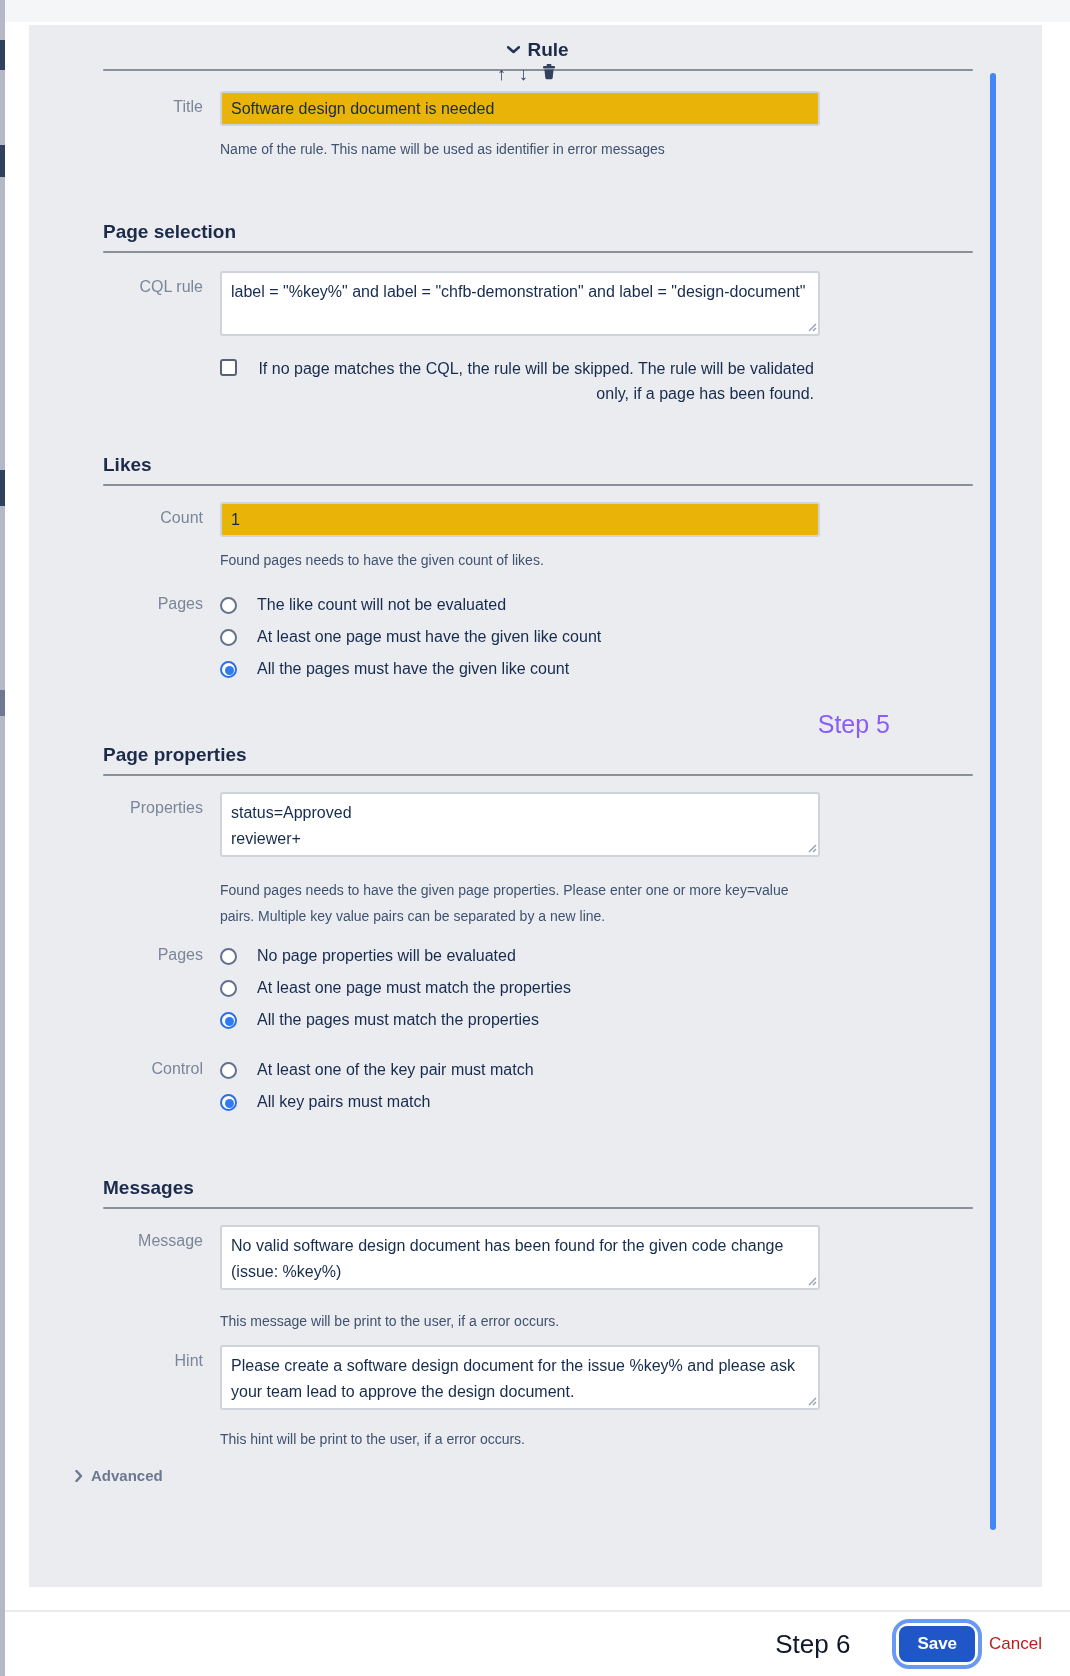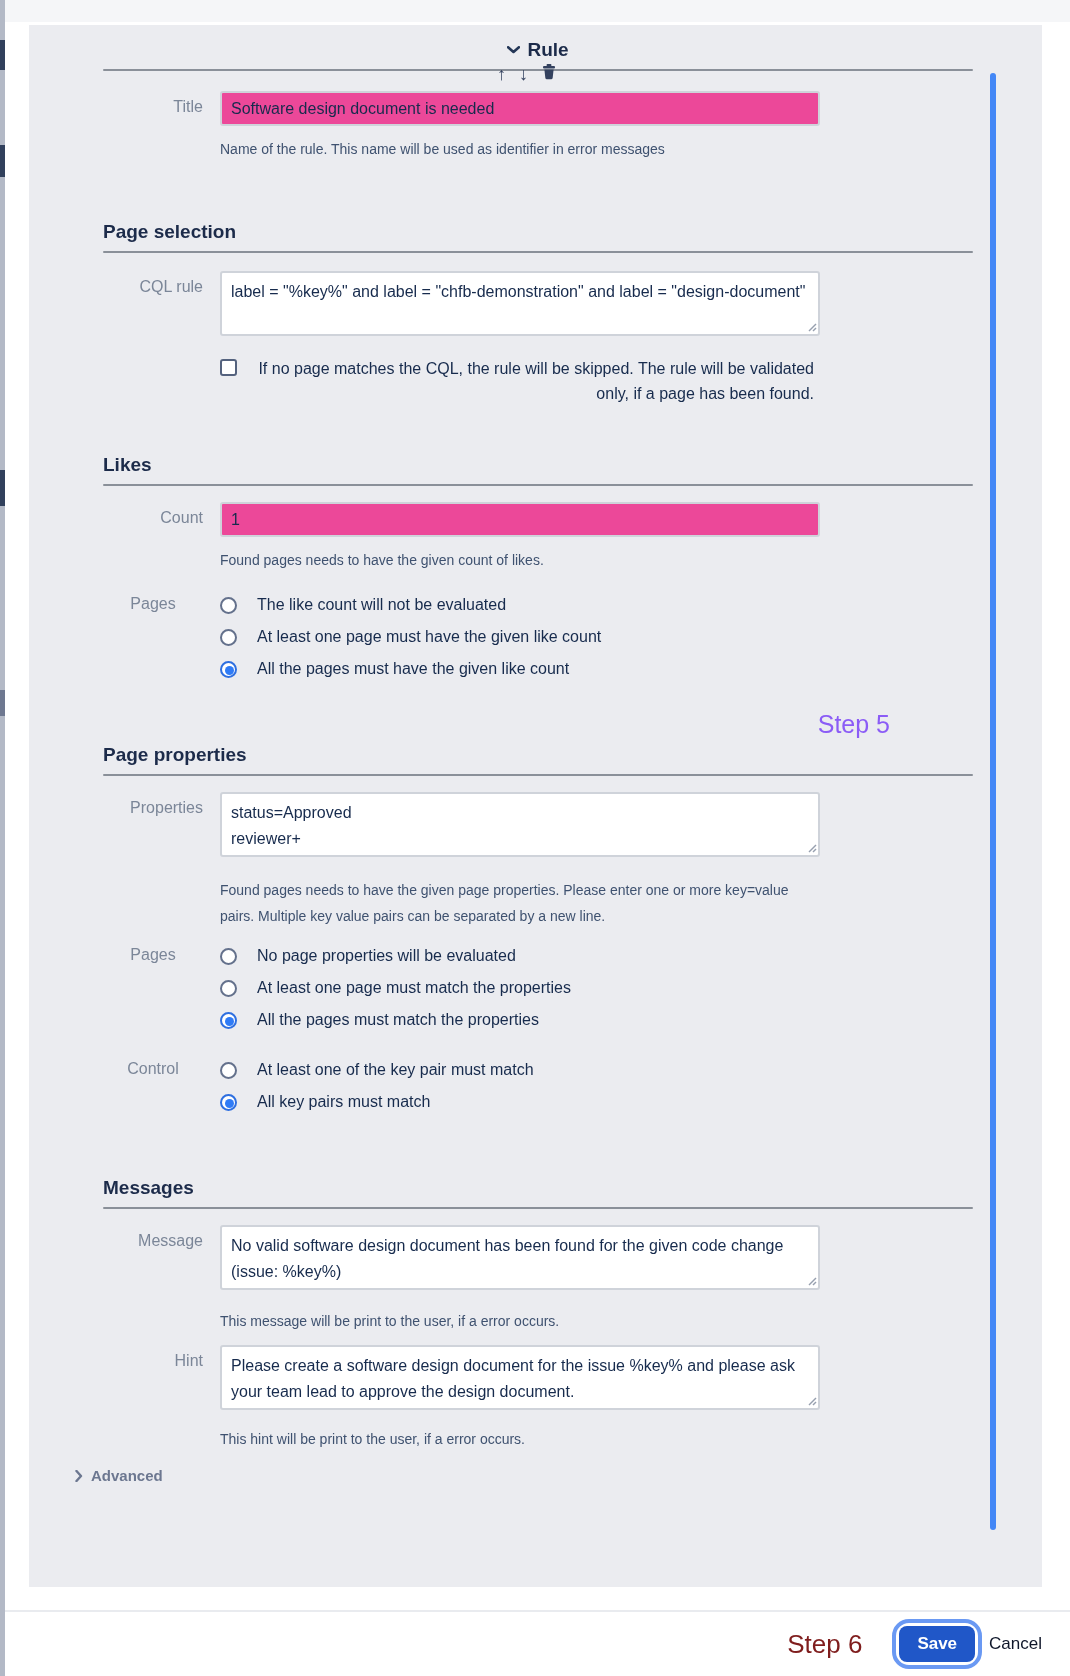--- a/index.html
+++ b/index.html
@@ -19,23 +19,23 @@
 
   .rule-header { display:flex; justify-content:space-between; align-items:center; margin-top:12px; height:26px;flex-direction:column; }
   .rule-title-wrap { display:flex; align-items:center; gap:7px; }
   h2.sec { font-size:19px; line-height:26px; font-weight:bold; color:#1c2b4a; }
   .hdr-icons { display:flex; align-items:center; gap:13px; padding-right:22px; }
   .arrow-glyph { font-size:18px; font-weight:bold; color:#33415f; line-height:1; }
   .divider { height:2px; background:#8a9099; margin-top:6px; border-radius:1px; }
 
   .form-row { display:grid; grid-template-columns:100px 600px; column-gap:17px; }
   .flabel { color:#7b8698; font-size:16px; text-align:right; padding-top:7px; }
-  .flabel.top0 { padding-top:1px;text-align:center; }
-
-  input.txt { width:600px; height:35px; border:2px solid #cfd3da; border-radius:3px; background:#ec4899; padding:0 9px; font-size:16px; color:#172b4d; font-family:inherit; }
+  .flabel.top0 { padding-top:1px; }
+
+  input.txt { width:600px; height:35px; border:2px solid #cfd3da; border-radius:3px; background:#eab308; padding:0 9px; font-size:16px; color:#172b4d; font-family:inherit; }
   .ta-wrap { position:relative; width:600px; }
   textarea.txt { width:600px; height:65px; border:2px solid #cfd3da; border-radius:3px; background:#fff; padding:6px 9px; font-size:16px; line-height:26px; color:#172b4d; font-family:inherit; resize:none; overflow:hidden; display:block; }
   .grip { position:absolute; right:3px; bottom:4px; }
 
   .help { font-size:14px; line-height:26px; color:#3f5270; margin-top:14px; }
   .help.tight { line-height:19px; }
 
   .check-row { display:flex; gap:12px; margin-top:20px;text-align:right; }
   .checkbox { flex:0 0 auto; width:17px; height:17px; border:2px solid #54627e; border-radius:3px; background:#fff; margin-top:3px; }
   .check-label { font-size:16px; line-height:25px; color:#172b4d; width:565px; }
@@ -46,24 +46,24 @@
   .radio.checked::after { content:""; position:absolute; left:3px; top:3px; width:9px; height:9px; border-radius:50%; background:#2f7bf6; }
   .radio-label { font-size:16px; color:#172b4d; }
 
   .sec-wrap { position:relative; }
   .step5 { position:absolute; right:83px; top:-32px; color:#8b5cf6; font-size:25px; }
 
   .advanced { display:flex; align-items:center; gap:8px; margin-top:18px; margin-left:-28px; color:#6c7790; font-weight:bold; font-size:15px; cursor:pointer; }
 
   
   .footer { position:absolute; left:5px; top:1610px; width:1065px; height:66px; background:#fff; border-top:2px solid #e9ebef; display:flex; align-items:center; justify-content:flex-end; padding-right:28px; }
-  .step6 { color:#7f1d1d; font-size:26px; margin-right:30px; }
+  .step6 { color:#0f172a; font-size:26px; margin-right:42px; }
   .save-ring { border:4px solid #6a99f3; border-radius:17px; background:#fff; padding:3px; margin-right:7px; }
   .save-btn { display:block; background:#2057c8; color:#fff; border:none; border-radius:8px; font-family:inherit; font-size:17px; font-weight:bold; padding:8px 18px; cursor:pointer; }
-  .cancel-link { color:#0f172a; font-size:17px; cursor:pointer; }
+  .cancel-link { color:#b91c1c; font-size:17px; cursor:pointer; }
 
   .mt-title { margin-top:20px; }
   .mt-pagesel { margin-top:60px; }
   .mt-afterdiv { margin-top:18px; }
   .mt-cqlhelp { margin-top:18px; }
   .mt-likes { margin-top:46px; }
   .mt-count { margin-top:16px; }
   .mt-radios { margin-top:24px; }
   .mt-pageprops { margin-top:52px; }
   .mt-props { margin-top:16px; }

